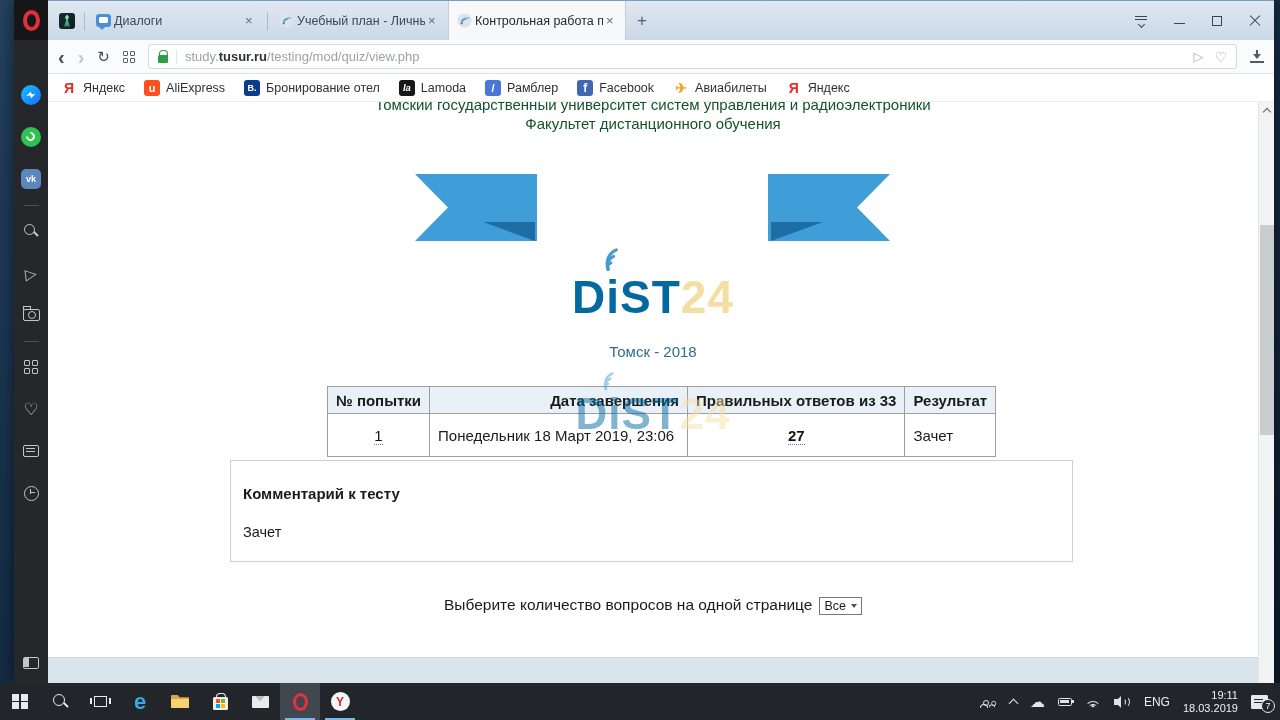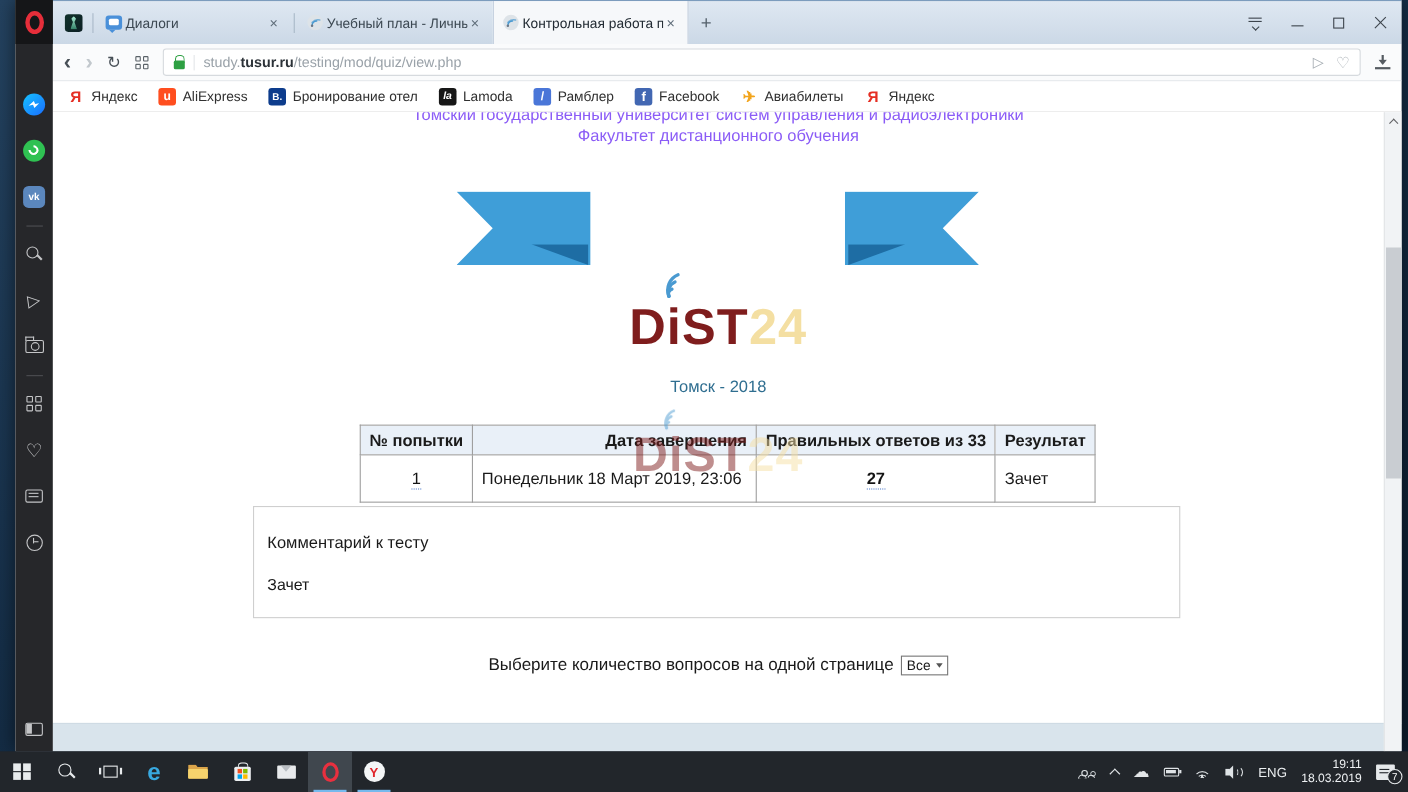--- a/index.html
+++ b/index.html
@@ -98,55 +98,55 @@
   .bi-ali{background:#ff4e1f;font-size:11px}
   .bi-bk{background:#0d3c8c;font-size:9px}
   .bi-lm{background:#171717;font-style:italic}
   .bi-ra{background:#4a76d8;font-size:11px}
   .bi-fb{background:#4267b2;font-size:12px}
   .bi-av{background:transparent;color:#f2a41b;font-size:14px}
 
   
   .content{position:relative;height:555px;background:#fff;overflow:hidden;color:#1a1a1a;font-size:15px}
   .ci{position:absolute;left:0;width:1210px;text-align:center}
-  .hdr{color:#8b5cf6}
+  .hdr{color:#14532d}
   .hdr1{top:-6px}
   .hdr2{top:13px}
 
   .ribbon{position:absolute;left:367px;top:55px;width:475px;height:86px}
   .rib-tail{position:absolute;top:17px;width:122px;height:67px;background:#3f9ed8}
   .rib-tail.l{left:0;clip-path:polygon(0 0,100% 0,100% 100%,0 100%,27% 50%)}
   .rib-tail.r{right:0;clip-path:polygon(0 0,100% 0,73% 50%,100% 100%,0 100%)}
   .rib-band{position:absolute;left:68px;top:0;width:340px;height:65px;background:linear-gradient(#5aacde,#4fa3d6);
     box-shadow:inset 1px 0 0 rgba(255,255,255,.3),inset -1px 0 0 rgba(255,255,255,.3),inset 0 1px 0 rgba(255,255,255,.3);
     display:flex;align-items:center;justify-content:center;color:#fff;font-size:26px}
   .rib-fold{position:absolute;top:65px;width:52px;height:19px;background:#1e6da4}
   .fold-l{left:68px;clip-path:polygon(0 0,100% 0,100% 100%)}
   .fold-r{left:356px;clip-path:polygon(0 0,100% 0,0 100%)}
 
   .logo-row{top:170px}
   .logo-wrap{position:relative;display:inline-block;font-size:46px;font-weight:bold;letter-spacing:1px;line-height:1.1}
-  .logo-main{color:#7f1d1d}
+  .logo-main{color:#0369a1}
   .logo-accent{color:#f4dfa2}
   .logo-arcs{position:absolute;left:30px;top:-24px}
   .city{top:241px;color:#2f6e90}
 
   .att-table{position:absolute;left:279px;top:284px;border-collapse:collapse;table-layout:fixed;z-index:1}
   .att-table th,.att-table td{border:1px solid #9f9f9f;font-size:15px;padding:0 8px;overflow:hidden;white-space:nowrap}
   .att-table th{background:#e9f0f8;height:27px;font-weight:bold;text-align:right}
   .att-table td{height:43px}
   .td-c{text-align:center}
   .dotlink{color:#141414;text-decoration:none;border-bottom:1px dotted #4d79c7}
   .bold{font-weight:bold}
   .watermark{top:288px;opacity:.5;z-index:2;pointer-events:none}
   .wm-wrap{position:relative;display:inline-block;font-size:44px;font-weight:bold;letter-spacing:1px;line-height:1.1}
   .wm-arcs{position:absolute;left:26px;top:-18px}
 
   .comment{position:absolute;left:182px;top:358px;width:843px;height:102px;border:1px solid #cfcfcf;padding:24px 12px}
-  .c-title{font-weight:normal;font-size:15px}
+  .c-title{font-weight:bold;font-size:15px}
   .c-body{margin-top:22px;font-size:14.5px}
 
   .perpage{top:494px;font-size:15.5px}
   .sel{display:inline-flex;align-items:center;gap:5px;border:1px solid #767676;background:#fff;font-size:12.5px;padding:1px 4px;margin-left:7px;vertical-align:middle}
   .sel-arrow{width:0;height:0;border-left:3.5px solid transparent;border-right:3.5px solid transparent;border-top:4px solid #555}
   .startrow{top:526px}
   .btn{display:inline-block;background:#e9e9e9;border:1px solid #8f8f8f;font-size:13px;padding:3px 12px;color:#1d1d1d;box-shadow:inset 0 0 0 1px #f6f6f6}
 
   .pagefooter{height:26px;background:#d9e4ec;border-top:1px solid #cdd9e2}
 

